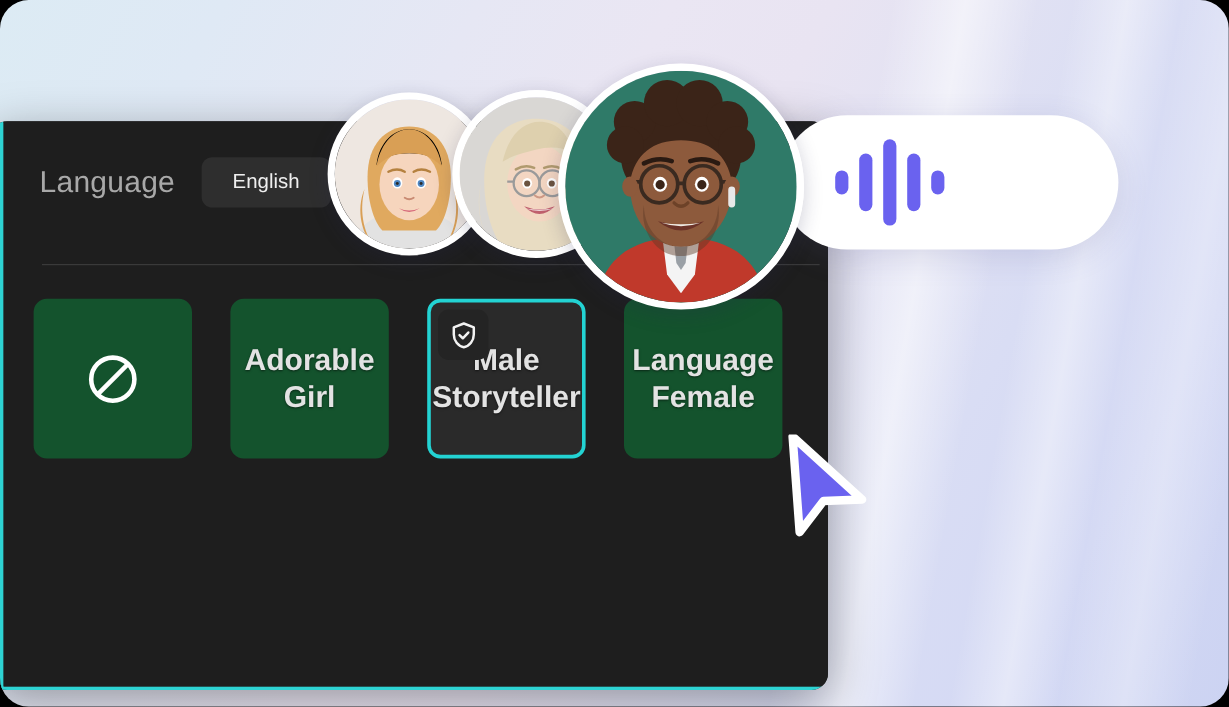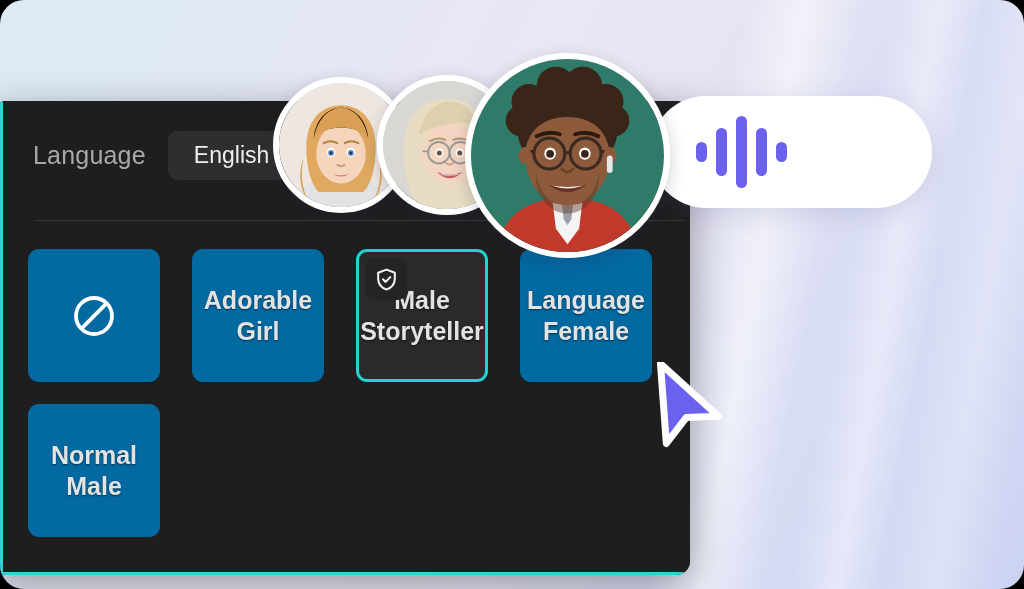--- a/index.html
+++ b/index.html
@@ -90,21 +90,21 @@
   #language-label {
     color: #a8a8a8;
     font-size: 25px;
     letter-spacing: .2px;
   }
   #language-select {
     background: #2e2e2e;
     border-radius: 9px;
     padding: 11px 26px;
     color: #efefef;
-    font-size: 23px;
+    font-size: 17px;
     white-space: nowrap;
     cursor: pointer;
   }
   #divider {
     position: absolute;
     left: 32px;
     top: 119px;
     width: 648px;
     height: 1px;
     background: #3a3a3a;
@@ -116,21 +116,21 @@
     left: 25px;
     top: 148px;
     display: grid;
     grid-template-columns: repeat(4, 132px);
     grid-auto-rows: 133px;
     column-gap: 32px;
     row-gap: 22px;
   }
   .voice-card {
     position: relative;
-    background: #0369a1;
+    background: #14532d;
     border-radius: 11px;
     display: flex;
     align-items: center;
     justify-content: center;
     text-align: center;
     box-sizing: border-box;
     cursor: pointer;
   }
   .voice-card .label {
     color: #e3e3e3;
@@ -261,23 +261,20 @@
             </svg>
           </span>
           <span class="label">Male Storyteller</span>
         </div>
 
 
         <div class="voice-card">
           <span class="label">Language Female</span>
         </div>
 
-        <div class="voice-card">
-          <span class="label">Normal Male</span>
-        </div>
 
 
       </div>
     </div>
   </div>
 
   <div id="waveform-pill">
     <div id="waveform">
       <i style="height: 20px; background: rgb(106, 98, 239);"></i>
       <i style="height: 48px; background: rgb(106, 98, 239);"></i>

